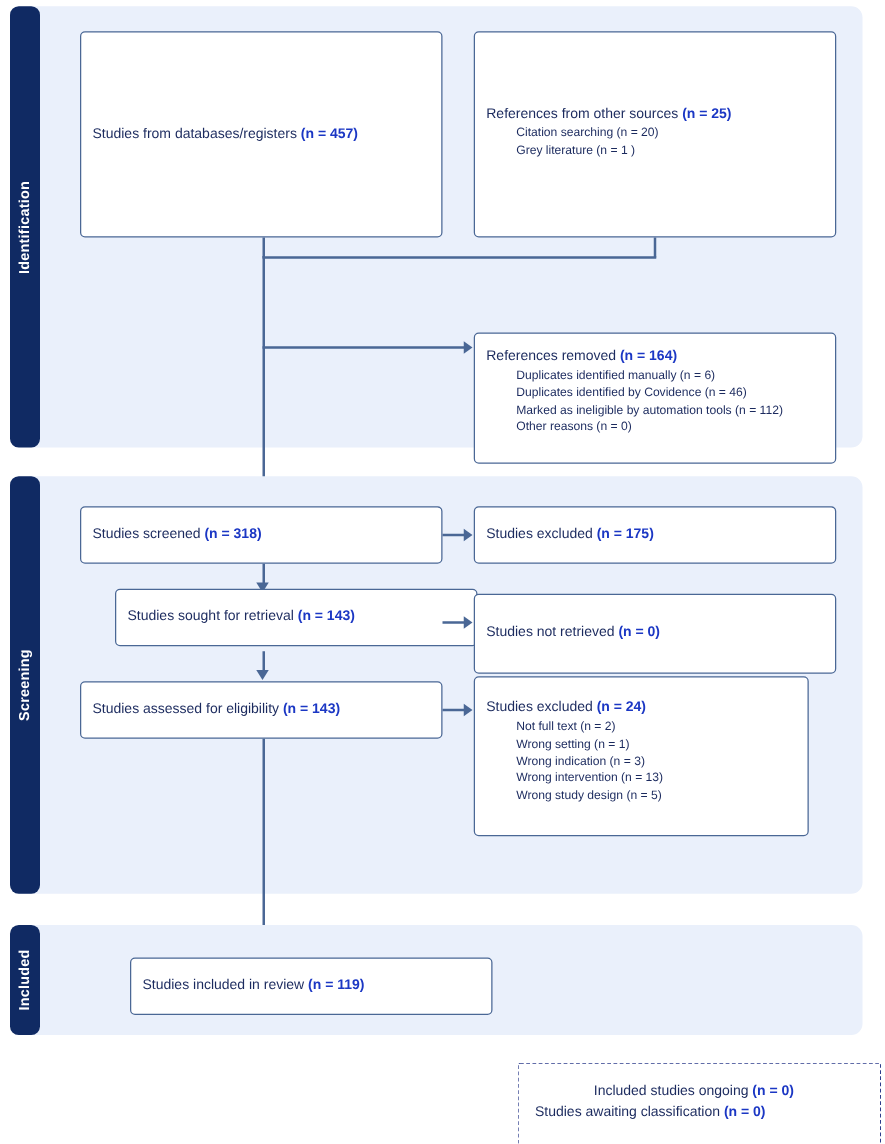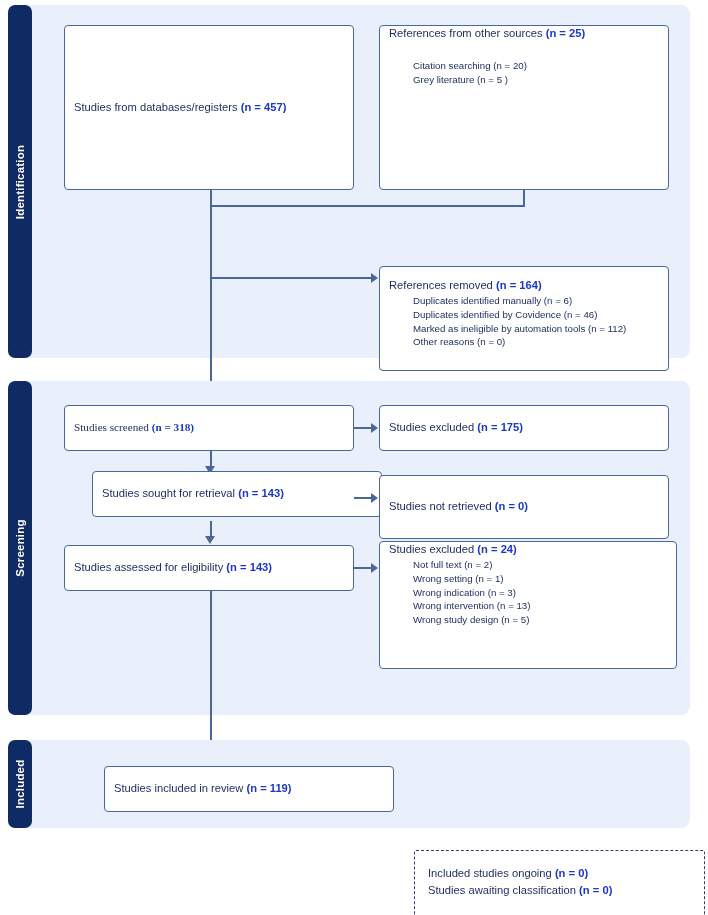--- a/index.html
+++ b/index.html
@@ -109,27 +109,27 @@
   <div class="sidebar" style="left:8px;top:5px;width:24px;height:353px;">
     <span class="vlabel">Identification</span>
   </div>
 
   <div class="box" style="left:64px;top:25px;width:290px;height:165px;">
     <div class="ttl">
       <span>Studies from databases/registers </span><span class="n">(n = 457)</span>
     </div>
   </div>
 
-  <div class="box" style="left:379px;top:25px;width:290px;height:165px;justify-content:flex-start;gap:17px;">
+  <div class="box" style="left:379px;top:25px;width:290px;height:165px;justify-content:flex-start;padding-top:58px;">
     <div class="ttl">
       <span>References from other sources </span><span class="n">(n = 25)</span>
     </div>
     <div class="sub-wrap">
       <div class="sub">Citation searching (n = 20)</div>
-      <div class="sub">Grey literature (n = 5 )</div>
+      <div class="sub">Grey literature (n = 1 )</div>
     </div>
   </div>
 
   <div class="box" style="left:379px;top:230px;width:290px;height:105px;justify-content:flex-start;padding-top:11px;margin-top:36px;">
     <div class="ttl">
       <span>References removed </span><span class="n">(n = 164)</span>
     </div>
     <div class="sub-wrap">
       <div class="sub">Duplicates identified manually (n = 6)</div>
       <div class="sub">Duplicates identified by Covidence (n = 46)</div>
@@ -146,21 +146,21 @@
   <div class="arrow-down" style="left:205px;top:396px;"></div>
 
   <div class="hline" style="left:210px;top:277px;width:162px;"></div>
   <div class="arrow-right" style="left:371px;top:273px;"></div>
 
   <div class="band" style="left:8px;top:381px;width:682px;height:334px;"></div>
   <div class="sidebar" style="left:8px;top:381px;width:24px;height:334px;">
     <span class="vlabel">Screening</span>
   </div>
 
-  <div class="box" style="left:64px;top:405px;width:290px;height:46px;font-family:Liberation Serif, serif;">
+  <div class="box" style="left:64px;top:405px;width:290px;height:46px;">
     <div class="ttl">
       <span>Studies screened </span><span class="n">(n = 318)</span>
     </div>
   </div>
   <div class="box" style="left:379px;top:405px;width:290px;height:46px;">
     <div class="ttl">
       <span>Studies excluded </span><span class="n">(n = 175)</span>
     </div>
   </div>
   <div class="hline" style="left:354px;top:427px;width:18px;"></div>
@@ -184,21 +184,21 @@
 
   <div class="vline" style="left:210px;top:521px;height:17px;"></div>
   <div class="arrow-down" style="left:205px;top:536px;"></div>
 
   <div class="box" style="left:64px;top:545px;width:290px;height:46px;">
     <div class="ttl">
       <span>Studies assessed for eligibility </span><span class="n">(n = 143)</span>
     </div>
   </div>
 
-  <div class="box" style="left:379px;top:541px;width:298px;height:128px;justify-content:flex-start;padding-top:0;">
+  <div class="box" style="left:379px;top:541px;width:268px;height:128px;justify-content:flex-start;padding-top:17px;">
     <div class="ttl">
       <span>Studies excluded </span><span class="n">(n = 24)</span>
     </div>
     <div class="sub-wrap">
       <div class="sub">Not full text (n = 2)</div>
       <div class="sub">Wrong setting (n = 1)</div>
       <div class="sub">Wrong indication (n = 3)</div>
       <div class="sub">Wrong intervention (n = 13)</div>
       <div class="sub">Wrong study design (n = 5)</div>
     </div>
@@ -214,21 +214,21 @@
     <span class="vlabel">Included</span>
   </div>
 
   <div class="box" style="left:64px;top:766px;width:290px;height:46px;margin-left:40px;">
     <div class="ttl">
       <span>Studies included in review </span><span class="n">(n = 119)</span>
     </div>
   </div>
 
   <div class="box dashed" style="left:414px;top:850px;width:291px;height:68px;justify-content:flex-start;padding-top:14px;padding-left:13px;">
-    <div class="ttl" style="line-height:1.5;">
+    <div class="ttl" style="line-height:1.5;margin-left:47px;">
       <span>Included studies ongoing </span><span class="n">(n = 0)</span>
     </div>
     <div class="ttl" style="line-height:1.5;">
       <span>Studies awaiting classification </span><span class="n">(n = 0)</span>
     </div>
   </div>
 
 </div>
 
 </body></html>

